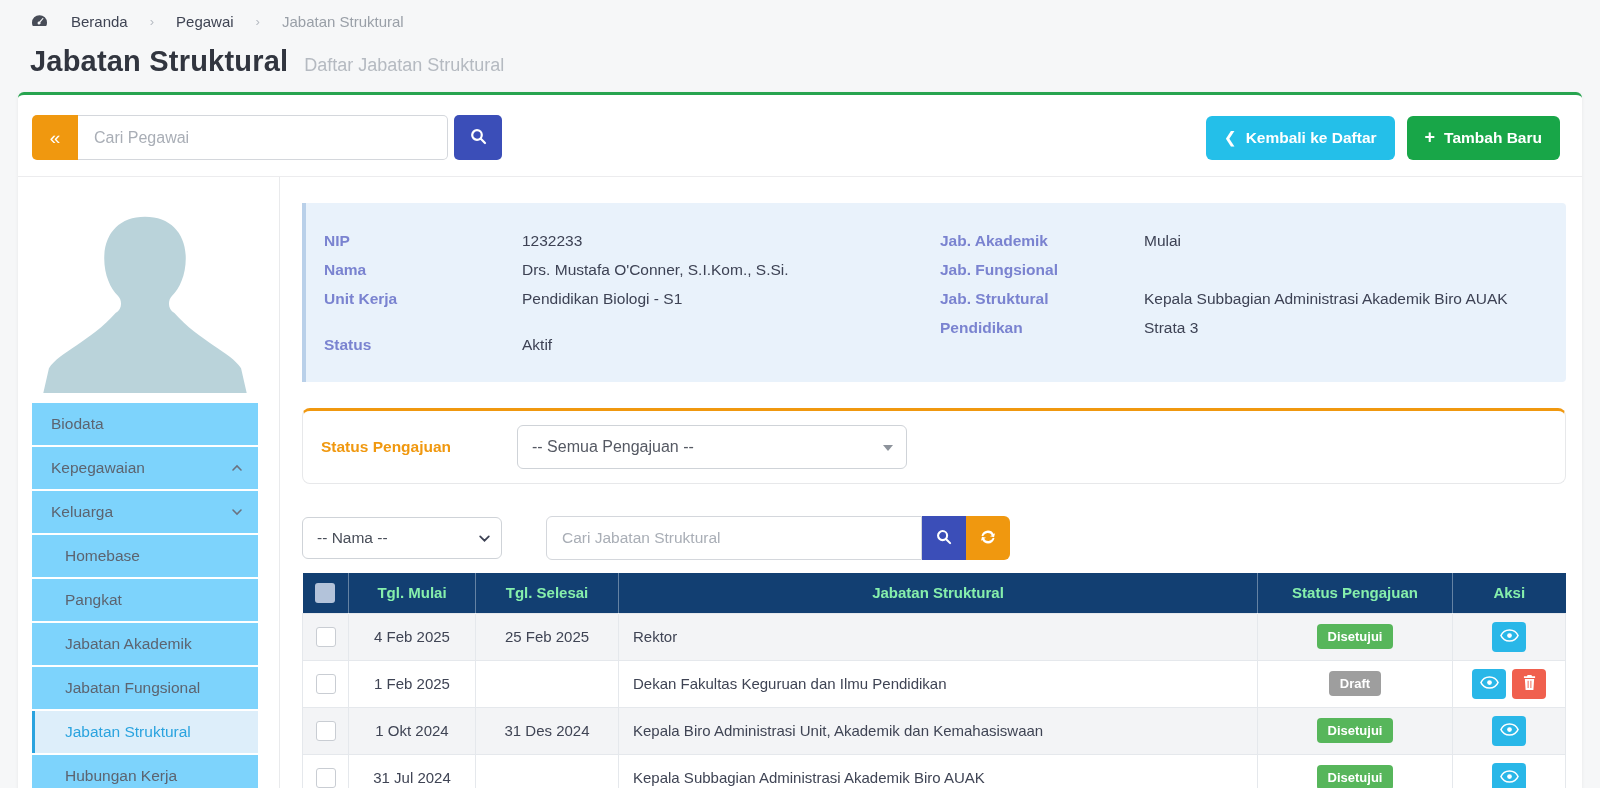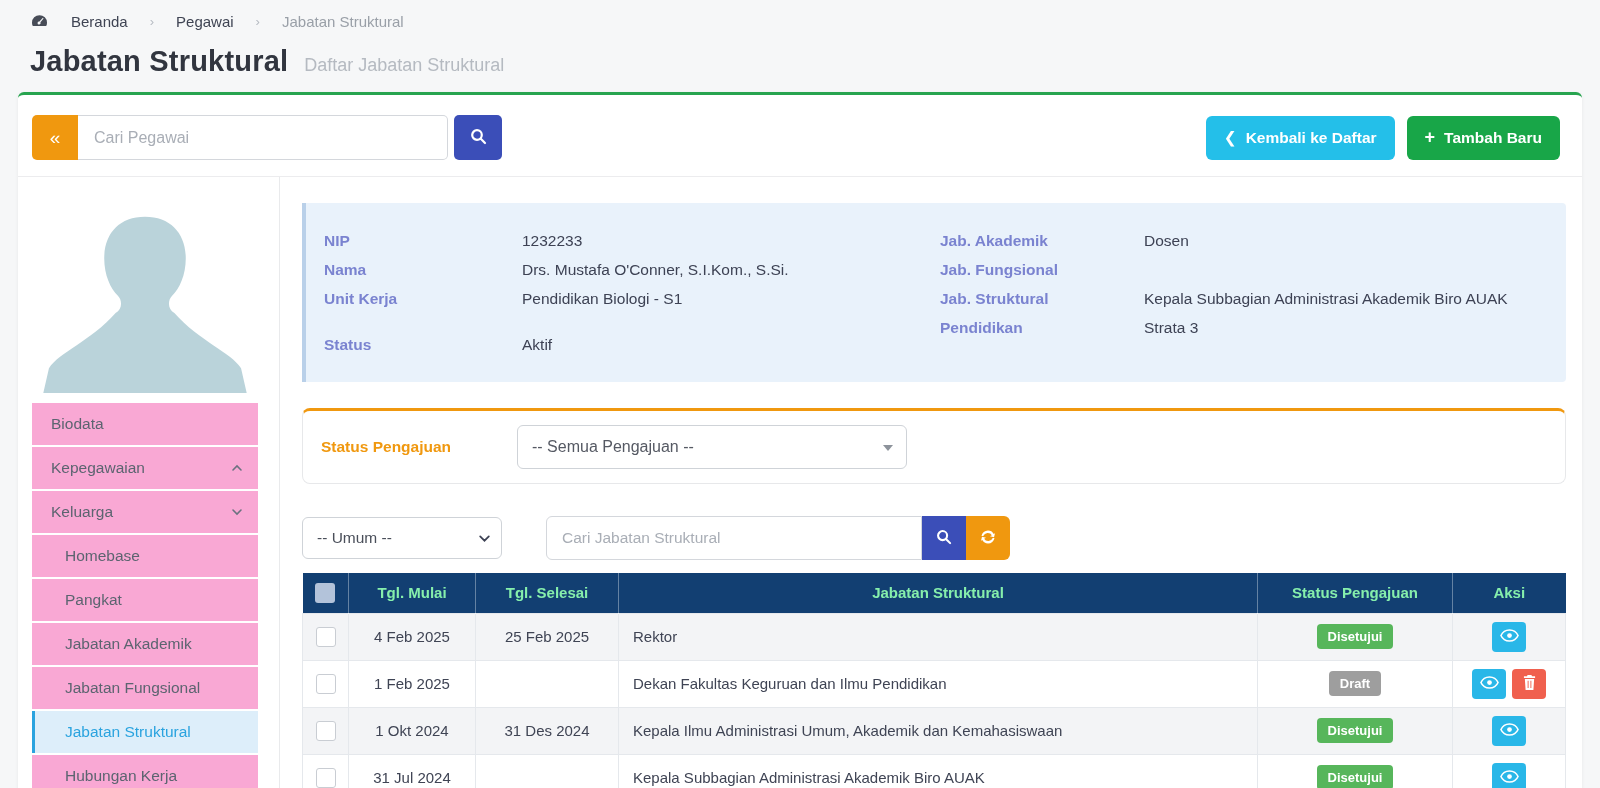--- a/index.html
+++ b/index.html
@@ -40,21 +40,21 @@
     color:#fff; font-weight:700; font-size:15.5px; padding:0 18px; height:44px; cursor:pointer; font-family:inherit; }
   .btn-back { background:#24bfe9; }
   .btn-add { background:#18a648; }
   .plus-glyph { font-size:18px; font-weight:700; }
   
   .content { display:flex; }
   .sidebar-col { width:262px; padding:26px 0 0 14px; border-right:1px solid #e9eaec; min-height:610px; }
   .avatar-box { width:226px; height:190px; background:#fff; overflow:hidden; }
   .menu { margin-top:10px; width:226px; font-size:15.5px; }
   .menu-item { display:flex; align-items:center; justify-content:space-between;
-    height:42px; background:#f9a8d4; margin-bottom:2px; padding:0 14px 0 16px;
+    height:42px; background:#7dd3fc; margin-bottom:2px; padding:0 14px 0 16px;
     color:#5c6470; cursor:pointer; border-left:3px solid transparent; }
   .menu-item.sub { padding-left:30px; }
   .menu-item.active { background:#ddeefa; color:#2aa3df; border-left-color:#2aa3df; }
   .chev { display:inline-flex; width:13px; height:13px; color:#6b7280; }
   
   .main-pane { flex:1; padding:26px 16px 0 22px; }
   
   .info-panel { display:flex; background:#e9f2fb; border-left:4px solid #b9d0e9;
     border-radius:0 4px 4px 0; padding:24px 14px 22px 18px; }
   .info-col { display:flex; flex-direction:column; }
@@ -223,21 +223,21 @@
             </div>
           <div class="info-spacer"></div>
           <div class="info-row">
               <span class="info-label">Status</span>
               <span class="info-value">Aktif</span>
             </div>
         </div>
         <div class="info-col right">
           <div class="info-row">
               <span class="info-label">Jab. Akademik</span>
-              <span class="info-value">Dosen</span>
+              <span class="info-value">Mulai</span>
             </div>
           <div class="info-row">
               <span class="info-label">Jab. Fungsional</span>
               <span class="info-value"></span>
             </div>
           <div class="info-row">
               <span class="info-label">Jab. Struktural</span>
               <span class="info-value">Kepala Subbagian Administrasi Akademik Biro AUAK</span>
             </div>
           <div class="info-row">
@@ -250,21 +250,21 @@
       <div class="status-card">
         <span class="status-label">Status Pengajuan</span>
         <div class="select-box">
           <span>-- Semua Pengajuan --</span>
           <span class="caret"></span>
         </div>
       </div>
 
       <div class="filter-row">
         <div class="select-small">
-          <span>-- Umum --</span>
+          <span>-- Nama --</span>
           <span class="chev">
             <svg viewBox="0 0 12 12" width="13" height="13" fill="none" stroke="#3d4254" stroke-width="1.6" stroke-linecap="round">
                 <polyline points="2,4 6,8 10,4"></polyline>
               </svg>
           </span>
         </div>
         <div class="filter-search">
           <input type="text" placeholder="Cari Jabatan Struktural" style="">
           <button class="btn-sq btn-search2">
             <span>
@@ -348,21 +348,21 @@
                   </button>
             </div>
               </td>
           </tr>
           <tr class="striped">
             <td>
                 <div class="chk"></div>
               </td>
             <td>1 Okt 2024</td>
             <td>31 Des 2024</td>
-            <td class="cell-jab">Kepala Ilmu Administrasi Umum, Akademik dan Kemahasiswaan</td>
+            <td class="cell-jab">Kepala Biro Administrasi Unit, Akademik dan Kemahasiswaan</td>
             <td><span class="badge" data-variant="success">Disetujui</span></td>
             <td>
                 <div class="action-wrap">
               <button class="btn-act btn-eye">
                     <span><svg viewBox="0 0 24 16" width="19" height="13">
                         <path d="M12 1C6.5 1 2.6 4.9 1.2 8c1.4 3.1 5.3 7 10.8 7s9.4-3.9 10.8-7C21.4 4.9 17.5 1 12 1z" fill="none" stroke="#fff" stroke-width="2"></path>
                         <circle cx="12" cy="8" r="3" fill="#fff"></circle>
                       </svg></span>
                   </button>
             </div>

